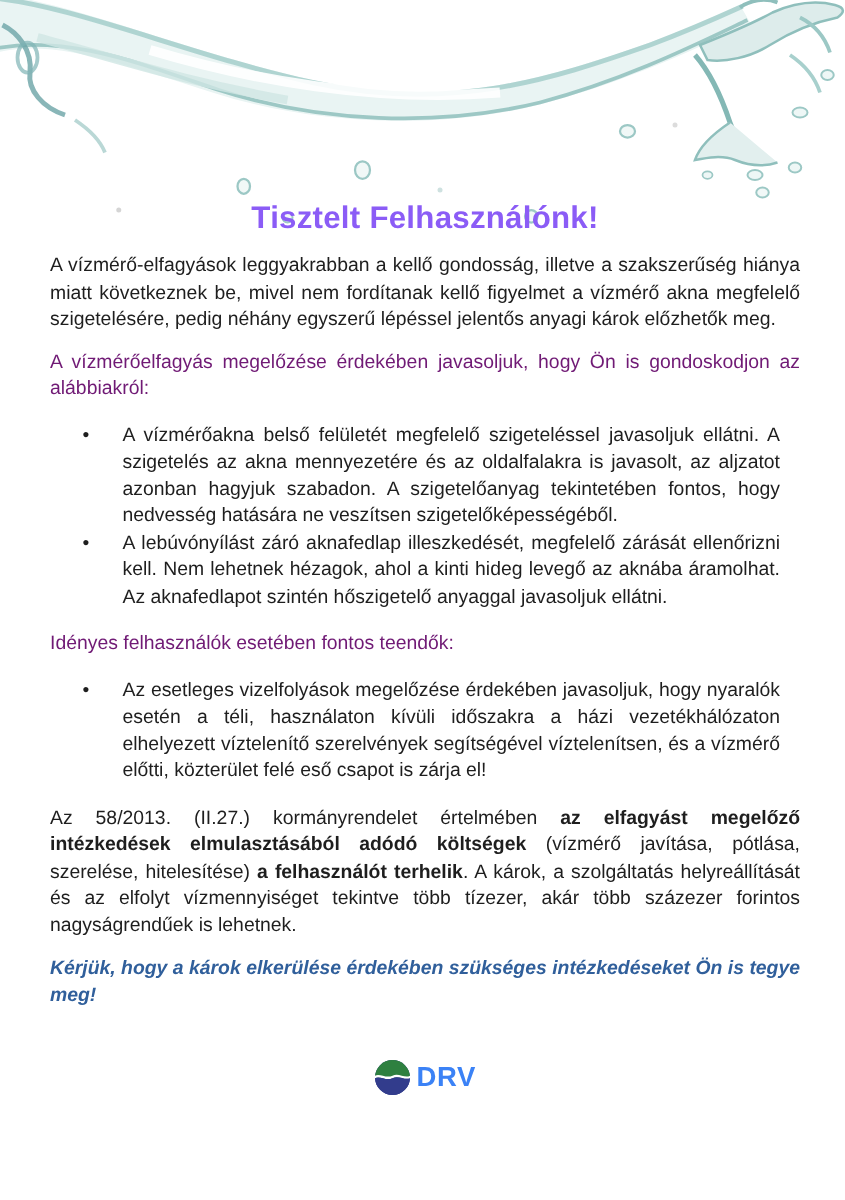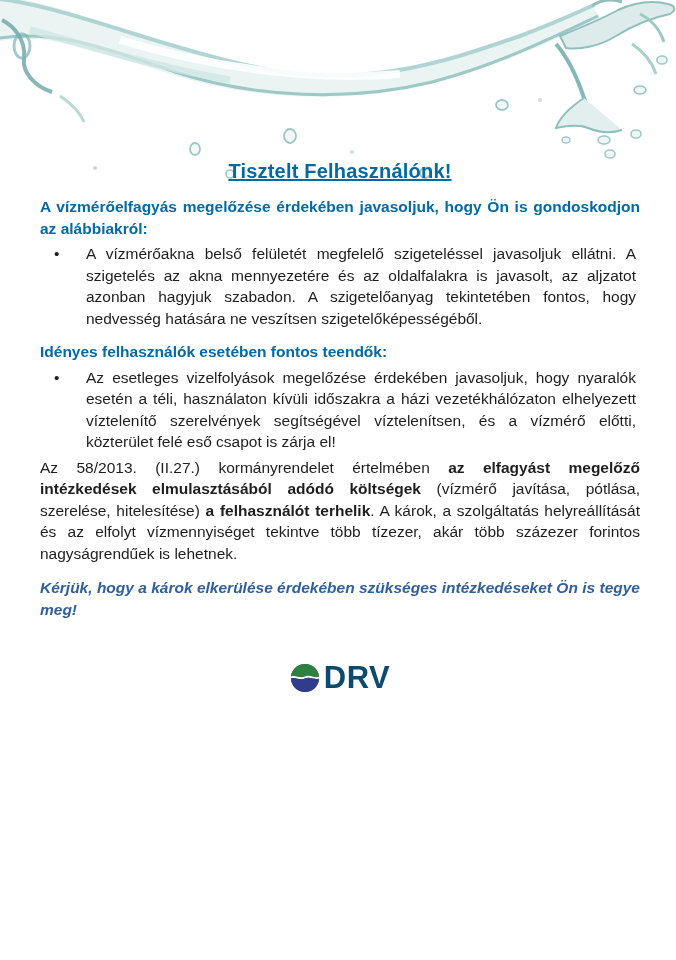--- a/index.html
+++ b/index.html
@@ -15,40 +15,39 @@
     position:absolute;top:0;left:0;width:676px;height:185px;
     pointer-events:none;
   }
   .content{
     position:relative;
     padding:160px 36px 0 40px;
     z-index:1;
   }
   .title{
     margin:0 0 13px 0;
-    font-size:20px;
+    font-size:25px;
     font-weight:bold;
     text-align:center;
-    color:#0369a1;
+    color:#8b5cf6;
     letter-spacing:.2px;
-    text-decoration:underline;
   }
   p, li, h2{
     font-size:15.5px;
     line-height:21.5px;
     text-align:justify;
   }
   p{margin:0 0 9px 0;}
   .section-heading{
     margin:12px 0 0 0;
-    font-weight:bold;
-    color:#0369a1;
+    font-weight:normal;
+    color:#701a75;
   }
   ul.bullets{
-    margin:4px;padding:0;list-style:none;
+    margin:16px;padding:0;list-style:none;
   }
   ul.bullets li{
     position:relative;
     padding-left:42px;
   }
   ul.bullets li::before{
     content:"\2022";
     position:absolute;
     left:10px;top:0;
     color:#1e1e1e;
@@ -69,23 +68,23 @@
     text-align:center;
   }
   .footer{
     margin-top:40px;
     display:flex;
     justify-content:center;
     align-items:center;
     gap:4px;
   }
   .logo-text{
-    font-size:31px;
+    font-size:22px;
     font-weight:800;
-    color:#0c4a6e;
+    color:#3b82f6;
     letter-spacing:.5px;
   }
 </style>
 </head>
 <body>
 
 <div class="page">
 
   <svg class="splash" viewBox="0 0 676 185" xmlns="http://www.w3.org/2000/svg" aria-hidden="true">
 
@@ -121,24 +120,26 @@
     <ellipse cx="610" cy="154" rx="5" ry="4" fill="#f1f8f7" stroke="#9cc8c5" stroke-width="1.6"></ellipse>
     <circle cx="95" cy="168" r="2" fill="#b9b9b9" opacity="0.6"></circle>
     <circle cx="352" cy="152" r="2" fill="#c9dedd" opacity="0.9"></circle>
     <circle cx="540" cy="100" r="2" fill="#b9b9b9" opacity="0.5"></circle>
   </svg>
 
   <div class="content">
 
     <h1 class="title">Tisztelt Felhasználónk!</h1>
 
+    <p>A vízmérő-elfagyások leggyakrabban a kellő gondosság, illetve a szakszerűség hiánya miatt következnek be, mivel nem fordítanak kellő figyelmet a vízmérő akna megfelelő szigetelésére, pedig néhány egyszerű lépéssel jelentős anyagi károk előzhetők meg.</p>
 
     <h2 class="section-heading">A vízmérőelfagyás megelőzése érdekében javasoljuk, hogy Ön is gondoskodjon az alábbiakról:</h2>
     <ul class="bullets">
       <li>A vízmérőakna belső felületét megfelelő szigeteléssel javasoljuk ellátni. A szigetelés az akna mennyezetére és az oldalfalakra is javasolt, az aljzatot azonban hagyjuk szabadon. A szigetelőanyag tekintetében fontos, hogy nedvesség hatására ne veszítsen szigetelőképességéből.</li>
+      <li>A lebúvónyílást záró aknafedlap illeszkedését, megfelelő zárását ellenőrizni kell. Nem lehetnek hézagok, ahol a kinti hideg levegő az aknába áramolhat. Az aknafedlapot szintén hőszigetelő anyaggal javasoljuk ellátni.</li>
     </ul>
 
     <h2 class="section-heading">Idényes felhasználók esetében fontos teendők:</h2>
     <ul class="bullets">
       <li>Az esetleges vizelfolyások megelőzése érdekében javasoljuk, hogy nyaralók esetén a téli, használaton kívüli időszakra a házi vezetékhálózaton elhelyezett víztelenítő szerelvények segítségével víztelenítsen, és a vízmérő előtti, közterület felé eső csapot is zárja el!</li>
     </ul>
 
     <p class="legal"><span>Az 58/2013. (II.27.) kormányrendelet értelmében </span><span class="b">az elfagyást megelőző intézkedések elmulasztásából adódó költségek</span><span> (vízmérő javítása, pótlása, szerelése, hitelesítése) </span><span class="b">a felhasználót terhelik</span><span>. A károk, a szolgáltatás helyreállítását és az elfolyt vízmennyiséget tekintve több tízezer, akár több százezer forintos nagyságrendűek is lehetnek.</span></p>
 
     <p class="closing-request">Kérjük, hogy a károk elkerülése érdekében szükséges intézkedéseket Ön is tegye meg!</p>

